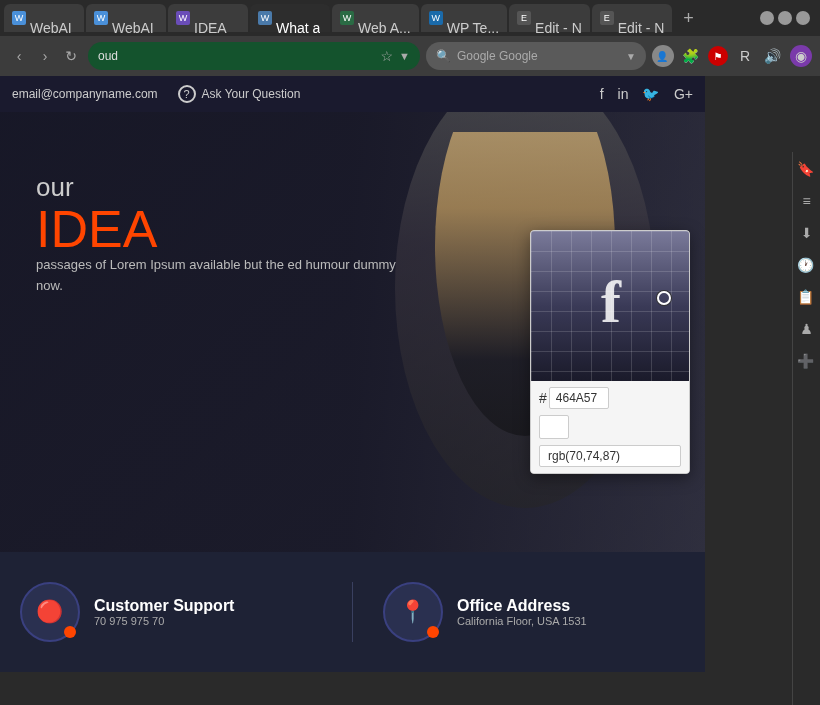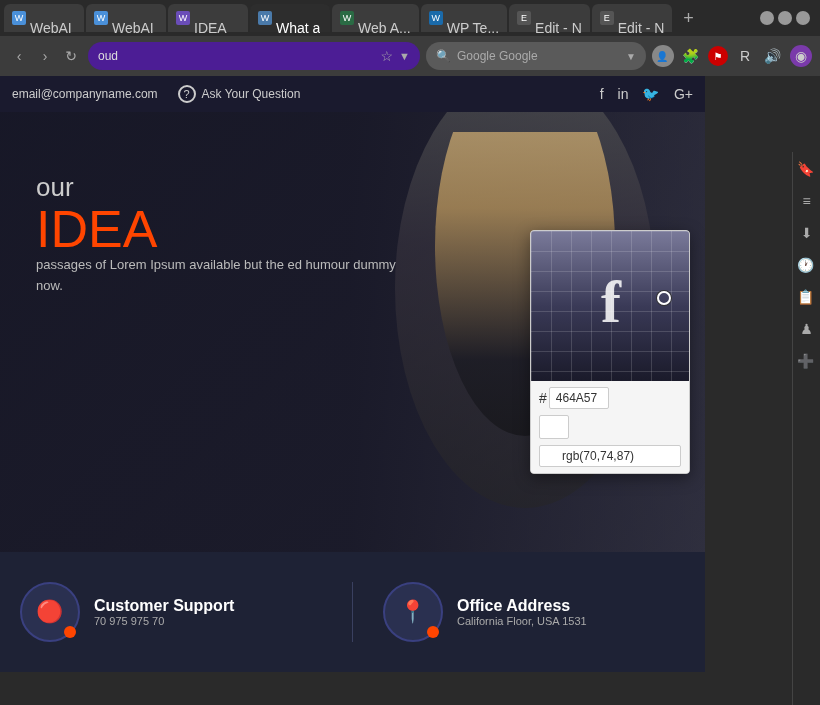--- a/index.html
+++ b/index.html
@@ -98,21 +98,21 @@
       justify-content: center;
       color: #aaa;
       font-size: 14px;
       cursor: pointer;
       border-radius: 50%;
     }
     .addr-url-box {
       flex: 1;
       display: flex;
       align-items: center;
-      background: #4c1d95;
+      background: #14532d;
       border-radius: 20px;
       height: 28px;
       padding: 0 10px;
       gap: 6px;
     }
     .addr-url-text {
       color: #ddd;
       font-size: 12px;
       flex: 1;
     }
@@ -324,21 +324,21 @@
       height: 24px;
       background: #fff;
       border: 1px solid #ccc;
       border-radius: 2px;
     }
     .color-rgb-text {
       font-size: 12px;
       color: #333;
       background: #fff;
       border: 1px solid #ccc;
-      padding: 3px 22px;
+      padding: 3px 8px;
       border-radius: 2px;
       width: 100%;
     }
 
     
     .footer-section {
       background: #1e2235;
       height: 120px;
       display: flex;
       align-items: center;

